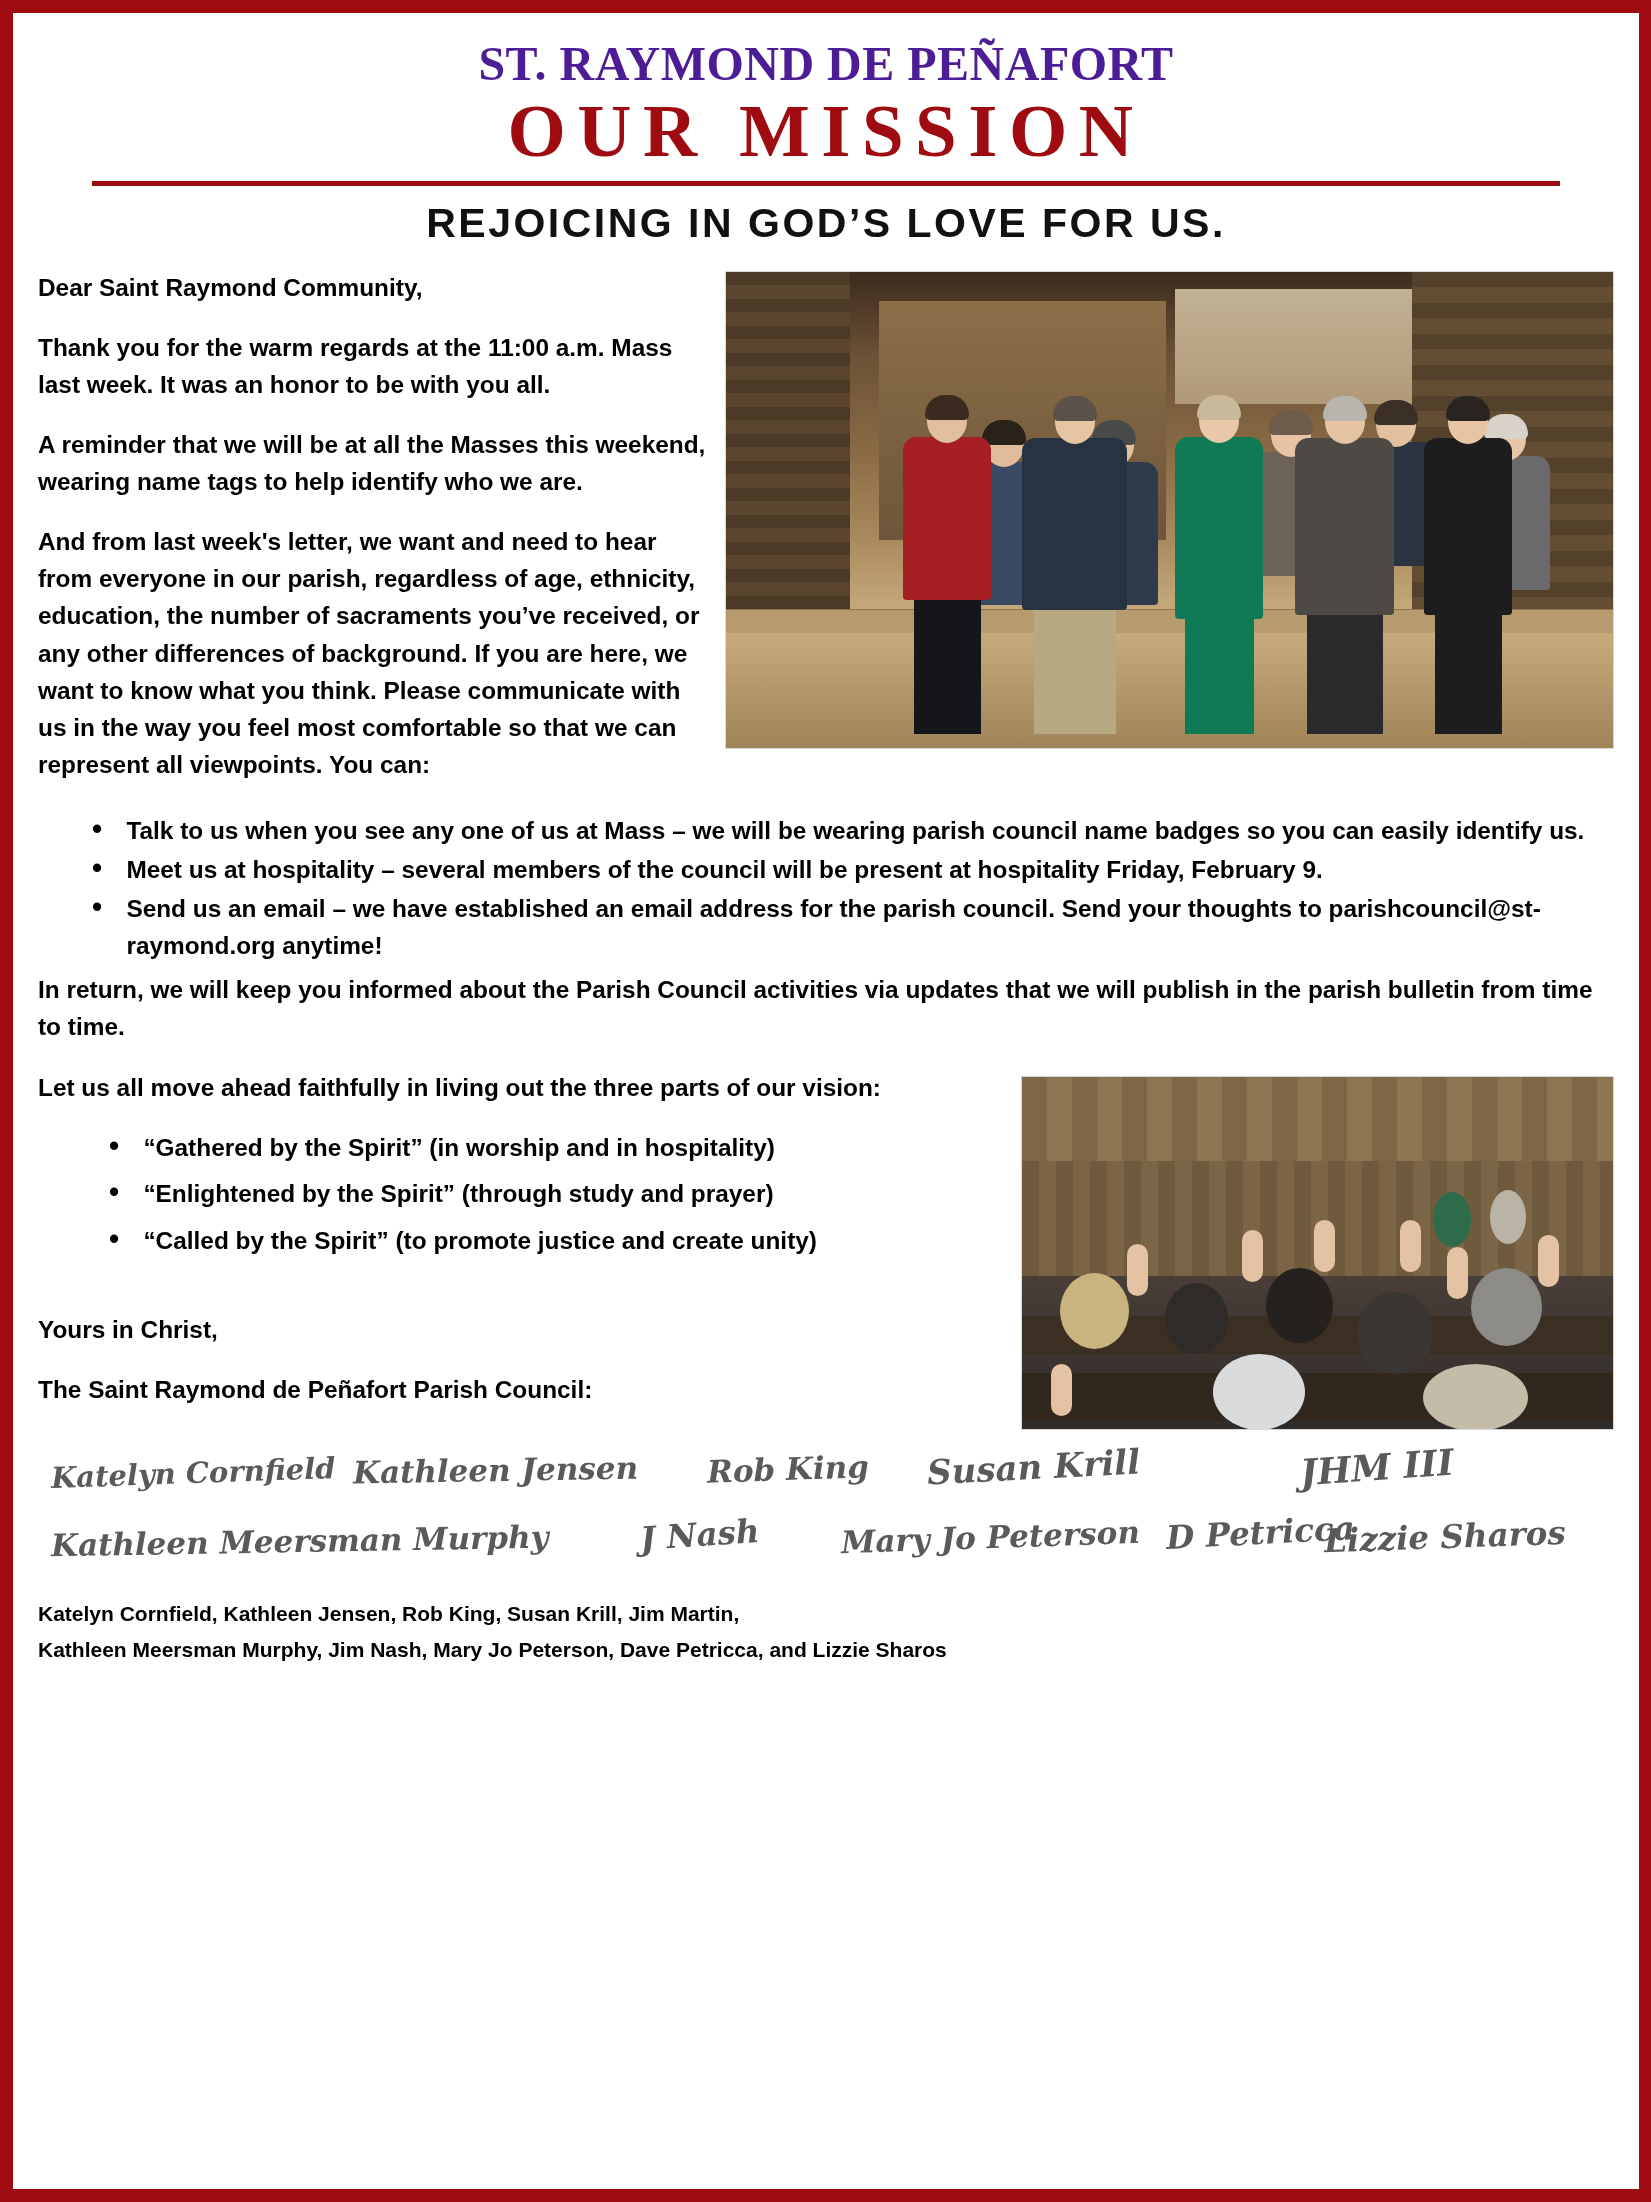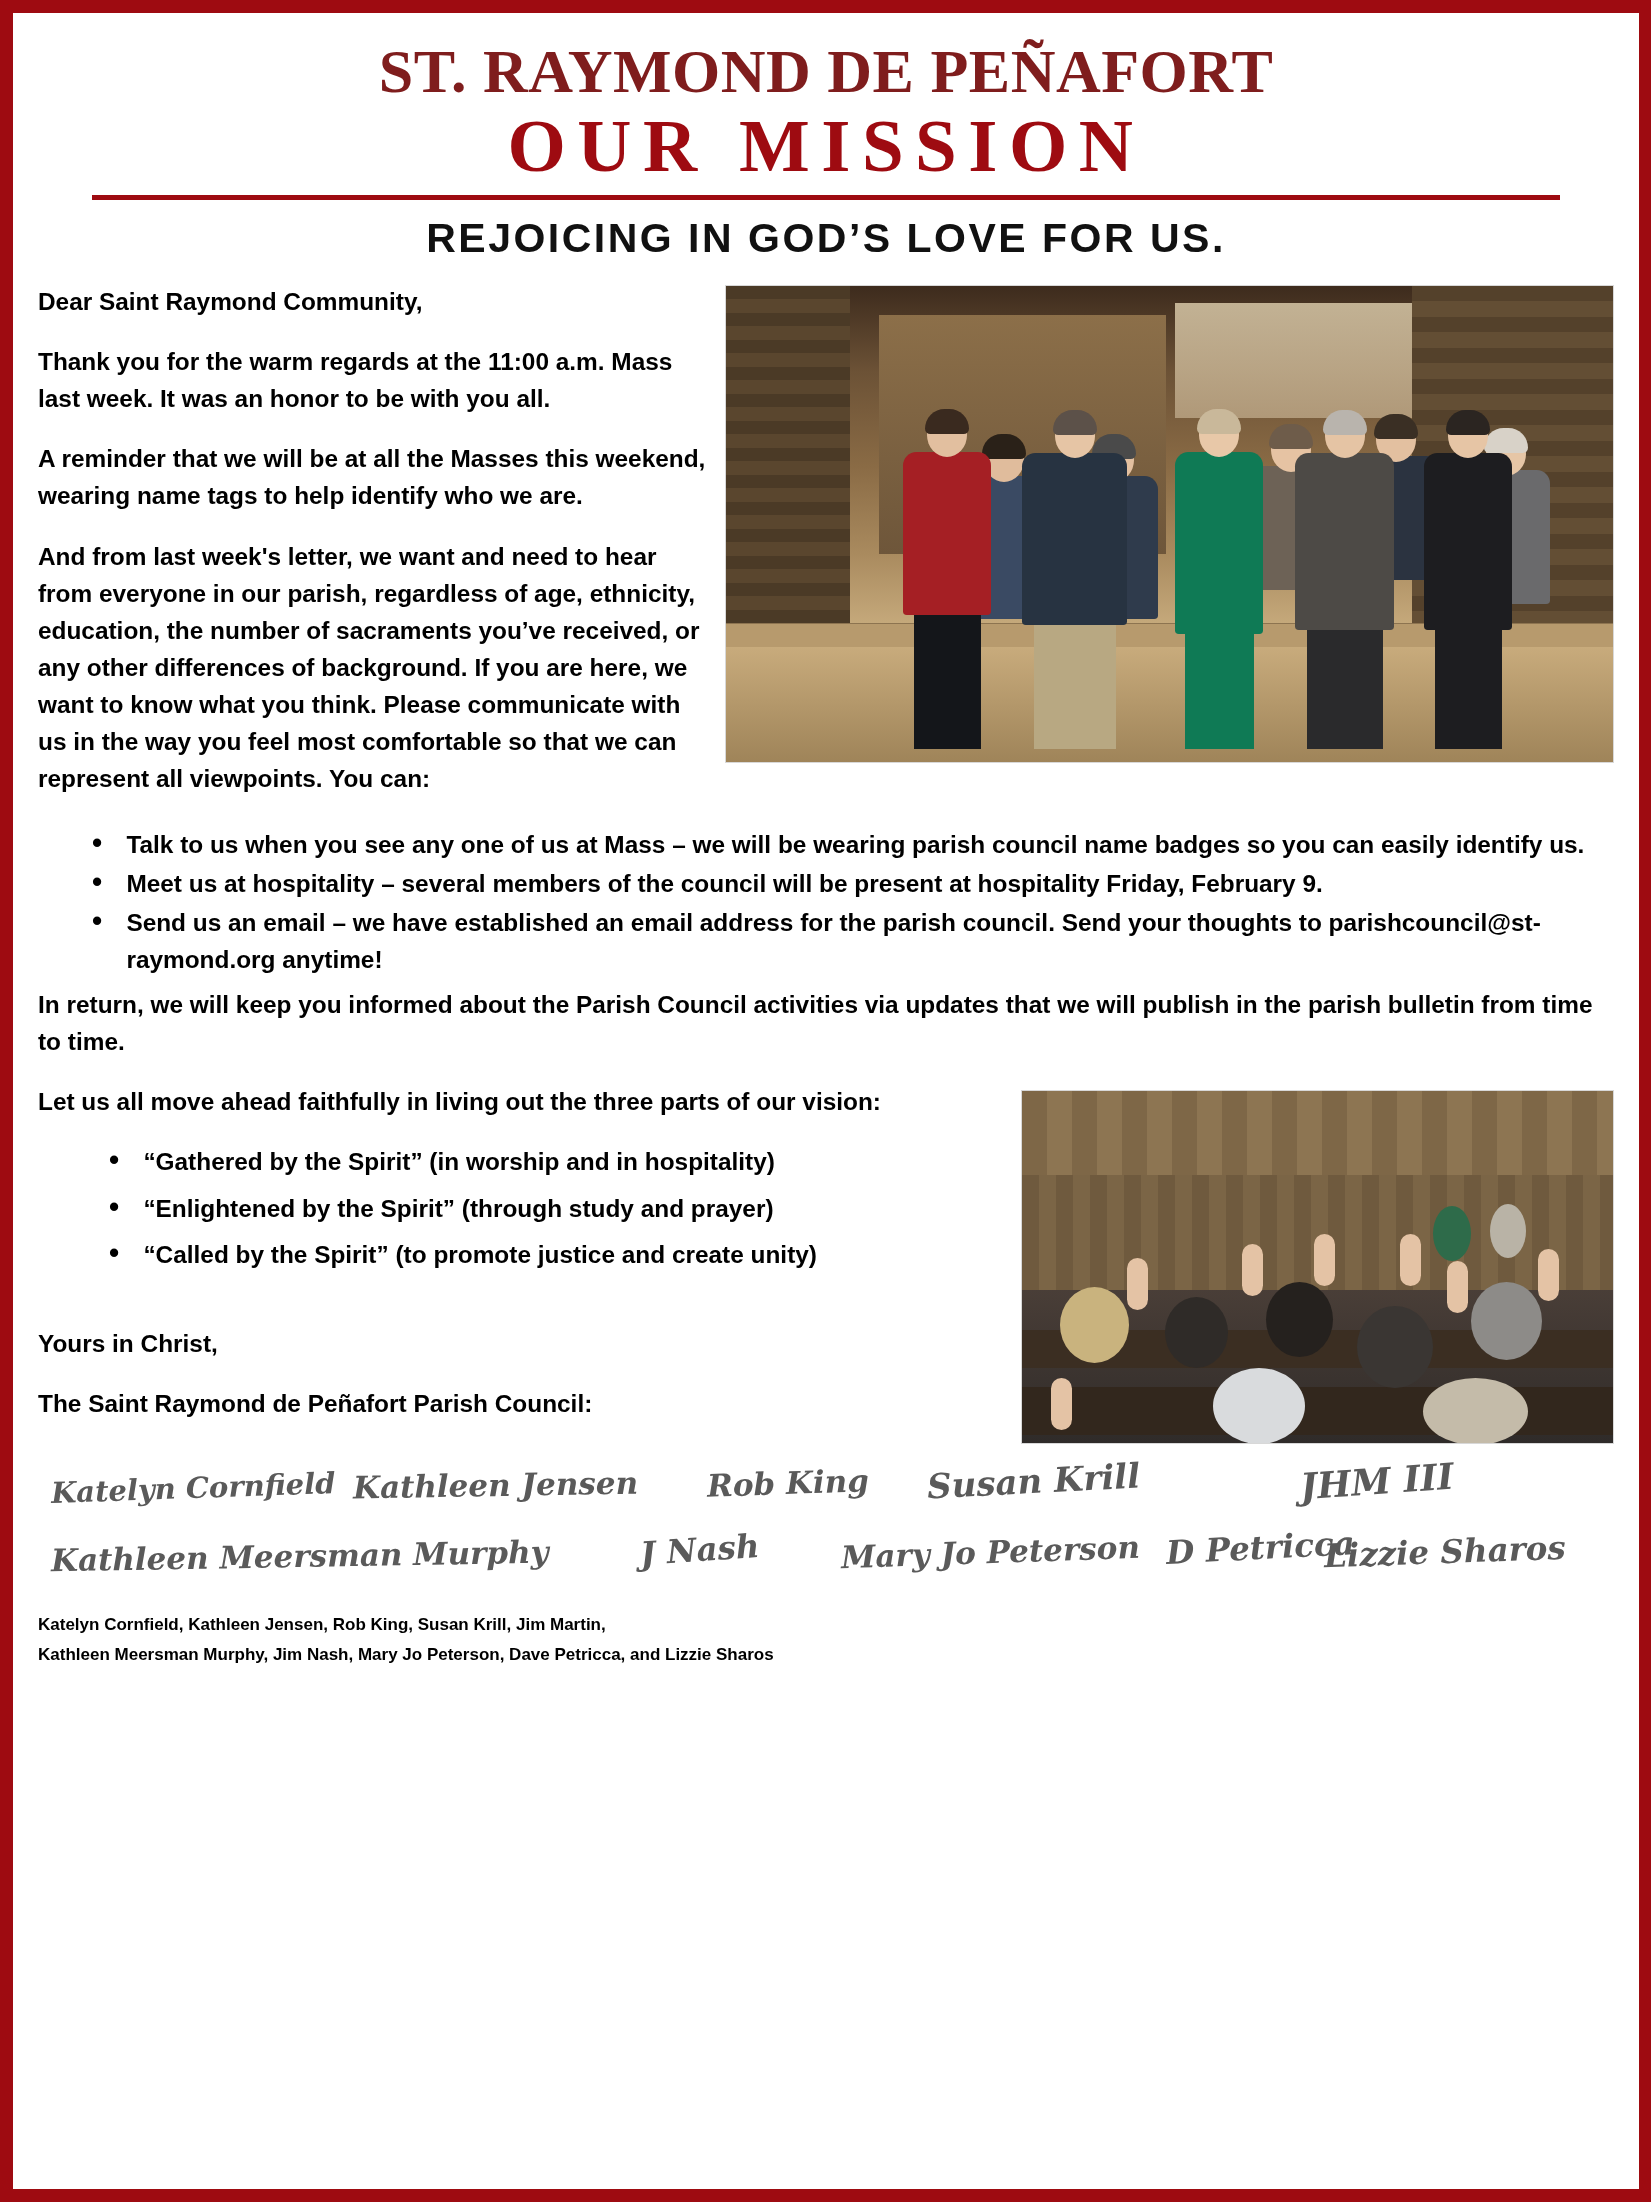--- a/index.html
+++ b/index.html
@@ -29,22 +29,22 @@
     box-sizing: border-box;
   }
 
   
   .masthead {
     text-align: center;
   }
   .title-line1 {
     font-family: "Liberation Serif", serif;
     font-weight: bold;
-    color: #7f1d1d;
-    font-size: 62px;
+    color: #4c1d95;
+    font-size: 48px;
     line-height: 1.02;
     letter-spacing: 0.5px;
     margin-top: 17px;
     white-space: nowrap;
   }
   .title-line2 {
     font-family: "Liberation Serif", serif;
     font-weight: bold;
     color: #9e0b11;
     font-size: 75px;
@@ -147,21 +147,21 @@
     margin-top: 9.6px;
   }
   .sig {
     position: absolute;
     font-family: "DejaVu Serif", serif;
     font-style: italic;
     color: #5a5a5a;
     white-space: nowrap;
   }
   .names {
-    font-size: 17px;
+    font-size: 21px;
     font-weight: bold;
     line-height: 1.52;
     margin-top: 3.8px;
   }
 
   
   .ph1-bg {
     position: absolute; inset: 0;
     background:
       linear-gradient(180deg, #3d2b1d 0%, #6c5236 18%, #8a6b45 38%, #a98a5e 56%, #c7ab7d 72%, #b79a6d 100%);

